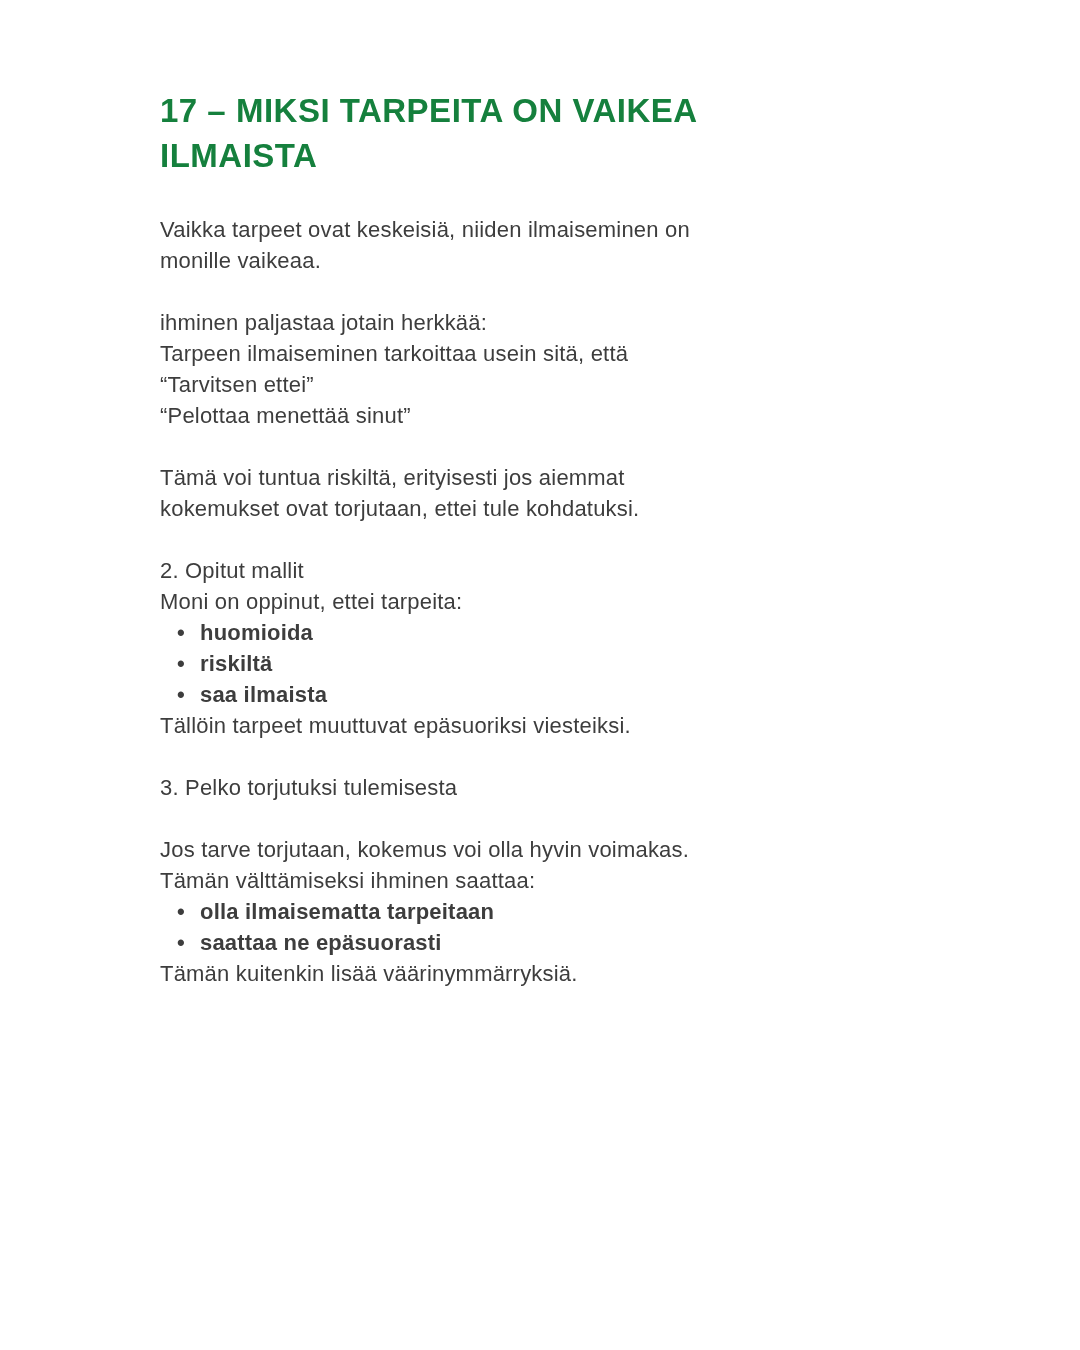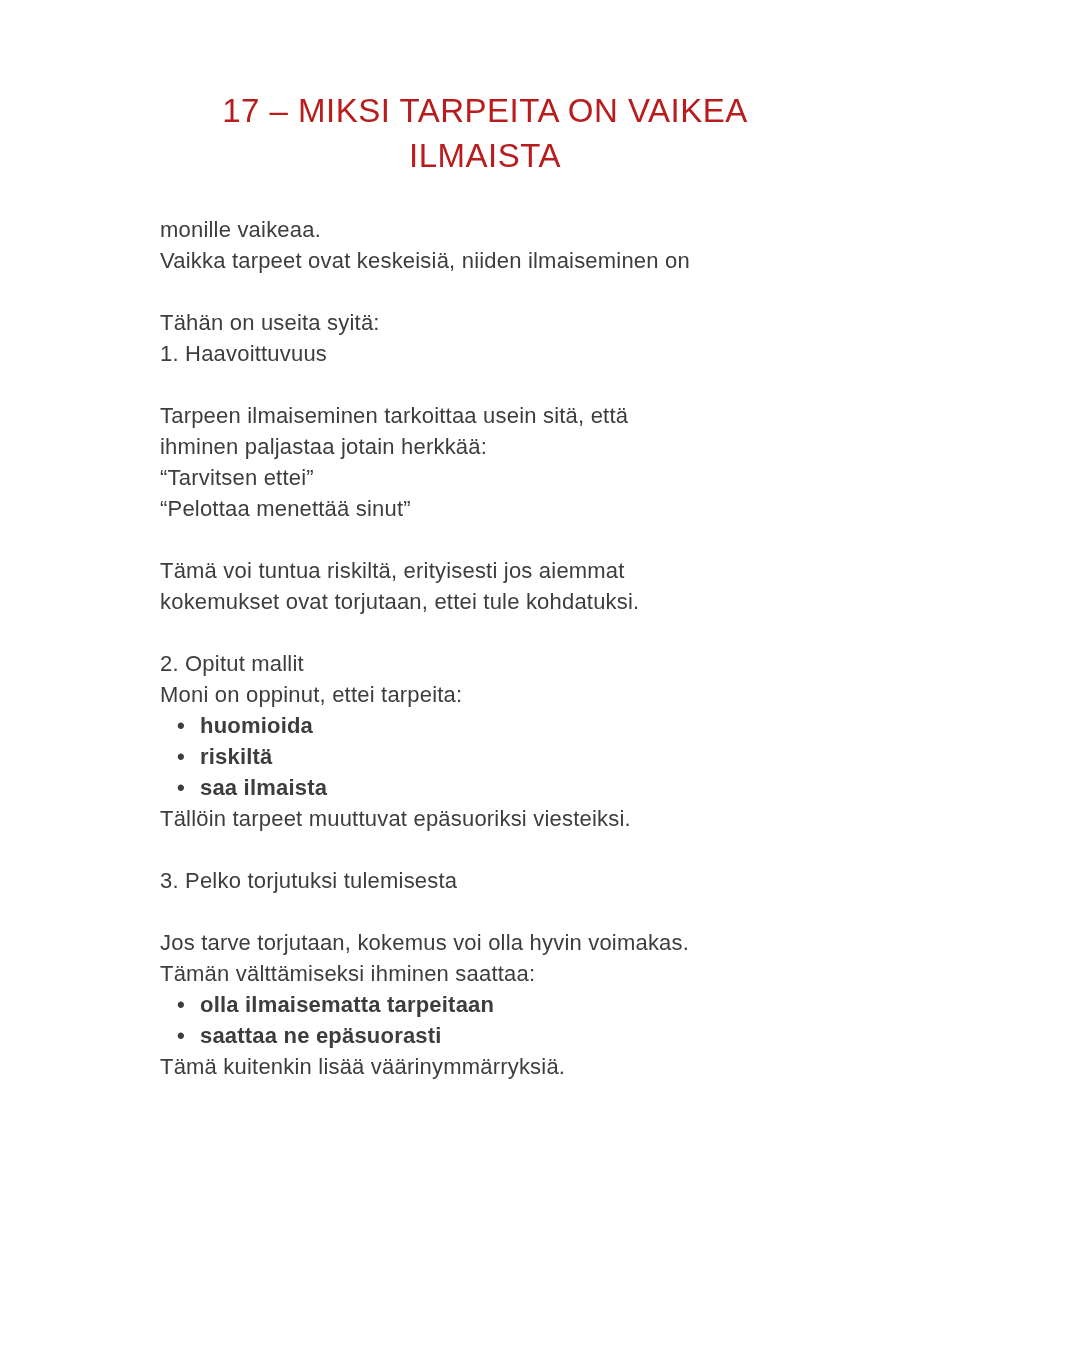--- a/index.html
+++ b/index.html
@@ -14,26 +14,25 @@
     background: #ffffff;
     overflow: hidden;
   }
   .content {
     position: absolute;
     left: 160px;
     top: 88px;
     width: 650px;
   }
   .doc-title {
-    text-align: center;
     font-size: 33px;
     line-height: 45px;
-    font-weight: 400;
+    font-weight: 700;
     letter-spacing: 0.5px;
-    color: #b91c1c;
+    color: #15803d;
   }
   .body-text {
     margin-top: 36px;
     font-size: 22px;
     line-height: 31px;
     font-weight: 400;
     letter-spacing: 0.2px;
     color: #3d3d3d;
   }
   .para { margin-top: 31px; }
@@ -59,32 +58,28 @@
   <div class="content">
 
     <h1 class="doc-title">
       <div>17 – MIKSI TARPEITA ON VAIKEA</div>
       <div>ILMAISTA</div>
     </h1>
 
     <div class="body-text">
 
       <div class="para">
+        <div>Vaikka tarpeet ovat keskeisiä, niiden ilmaiseminen on</div>
         <div>monille vaikeaa.</div>
-        <div>Vaikka tarpeet ovat keskeisiä, niiden ilmaiseminen on</div>
       </div>
 
-      <div class="para">
-        <div>Tähän on useita syitä:</div>
-        <div>1. Haavoittuvuus</div>
-      </div>
 
       <div class="para">
+        <div>ihminen paljastaa jotain herkkää:</div>
         <div>Tarpeen ilmaiseminen tarkoittaa usein sitä, että</div>
-        <div>ihminen paljastaa jotain herkkää:</div>
         <div>“Tarvitsen ettei”</div>
         <div>“Pelottaa menettää sinut”</div>
       </div>
 
       <div class="para">
         <div>Tämä voi tuntua riskiltä, erityisesti jos aiemmat</div>
         <div>kokemukset ovat torjutaan, ettei tule kohdatuksi.</div>
       </div>
 
       <div class="para">
@@ -102,18 +97,18 @@
         <div>3. Pelko torjutuksi tulemisesta</div>
       </div>
 
       <div class="para">
         <div>Jos tarve torjutaan, kokemus voi olla hyvin voimakas.</div>
         <div>Tämän välttämiseksi ihminen saattaa:</div>
         <ul class="bullet-list">
           <li>olla ilmaisematta tarpeitaan</li>
           <li>saattaa ne epäsuorasti</li>
         </ul>
-        <div>Tämä kuitenkin lisää väärinymmärryksiä.</div>
+        <div>Tämän kuitenkin lisää väärinymmärryksiä.</div>
       </div>
 
     </div>
   </div>
 </div>
 
 </body></html>

